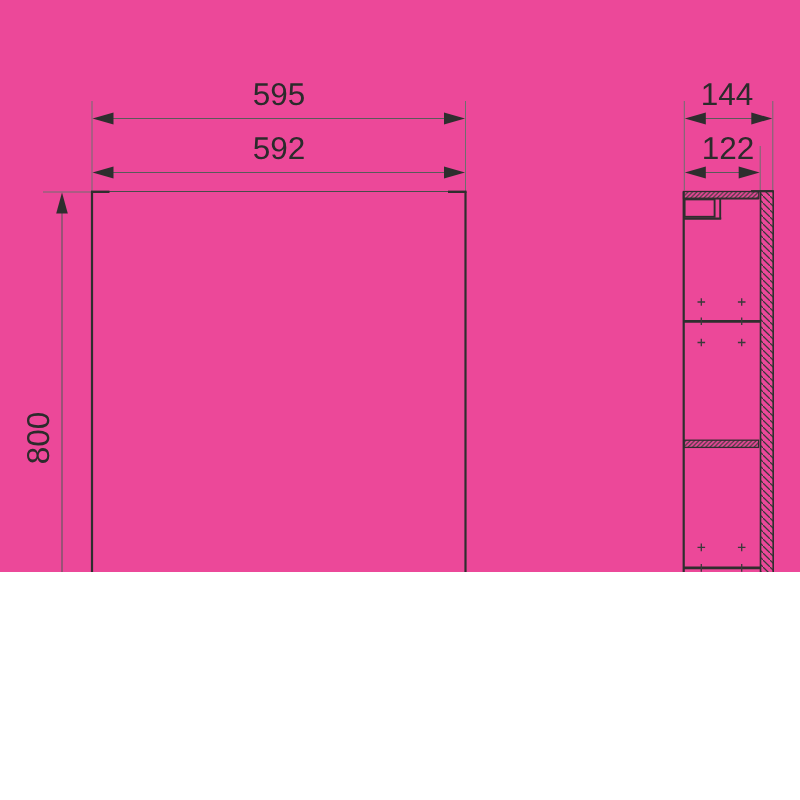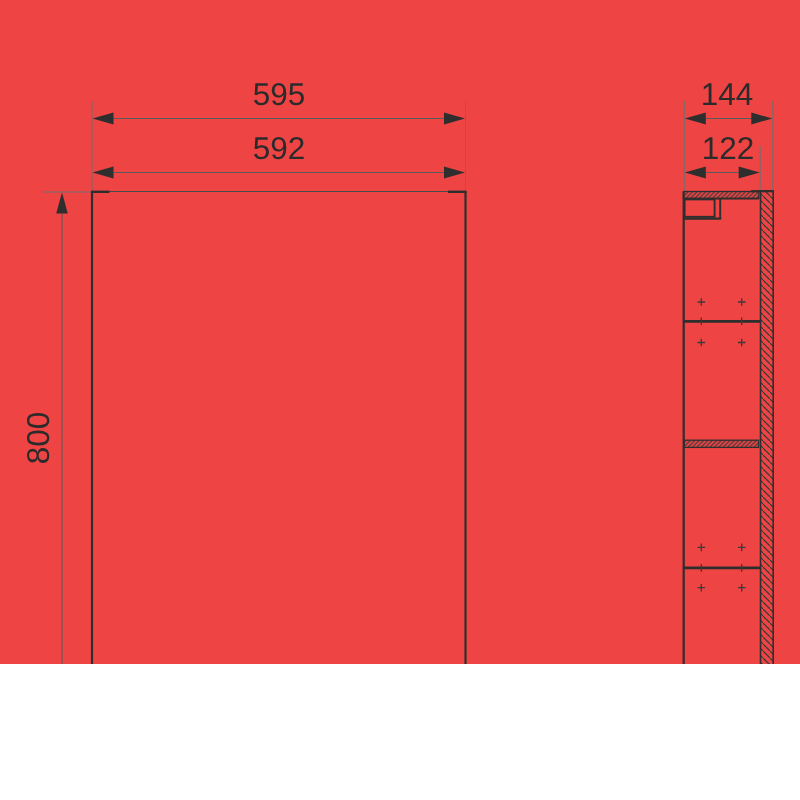--- a/index.html
+++ b/index.html
@@ -1,16 +1,16 @@
 <!DOCTYPE html>
 <html><head>
 <meta charset="utf-8">
 <style>
   html,body{margin:0;padding:0;background:#ffffff;}
-  .page{position:relative;width:800px;height:664px;background:#ef4444;overflow:hidden;}
+  .page{position:relative;width:800px;height:572px;background:#ec4899;overflow:hidden;}
   svg{display:block;}
   text{font-family:"Liberation Sans",sans-serif;fill:#2b2b2b;text-rendering:geometricPrecision;}
   body{-webkit-font-smoothing:antialiased;}
 </style>
 </head>
 <body>
 
 <div class="page">
 <svg width="800" height="800" viewBox="0 0 800 800">
 <defs>

